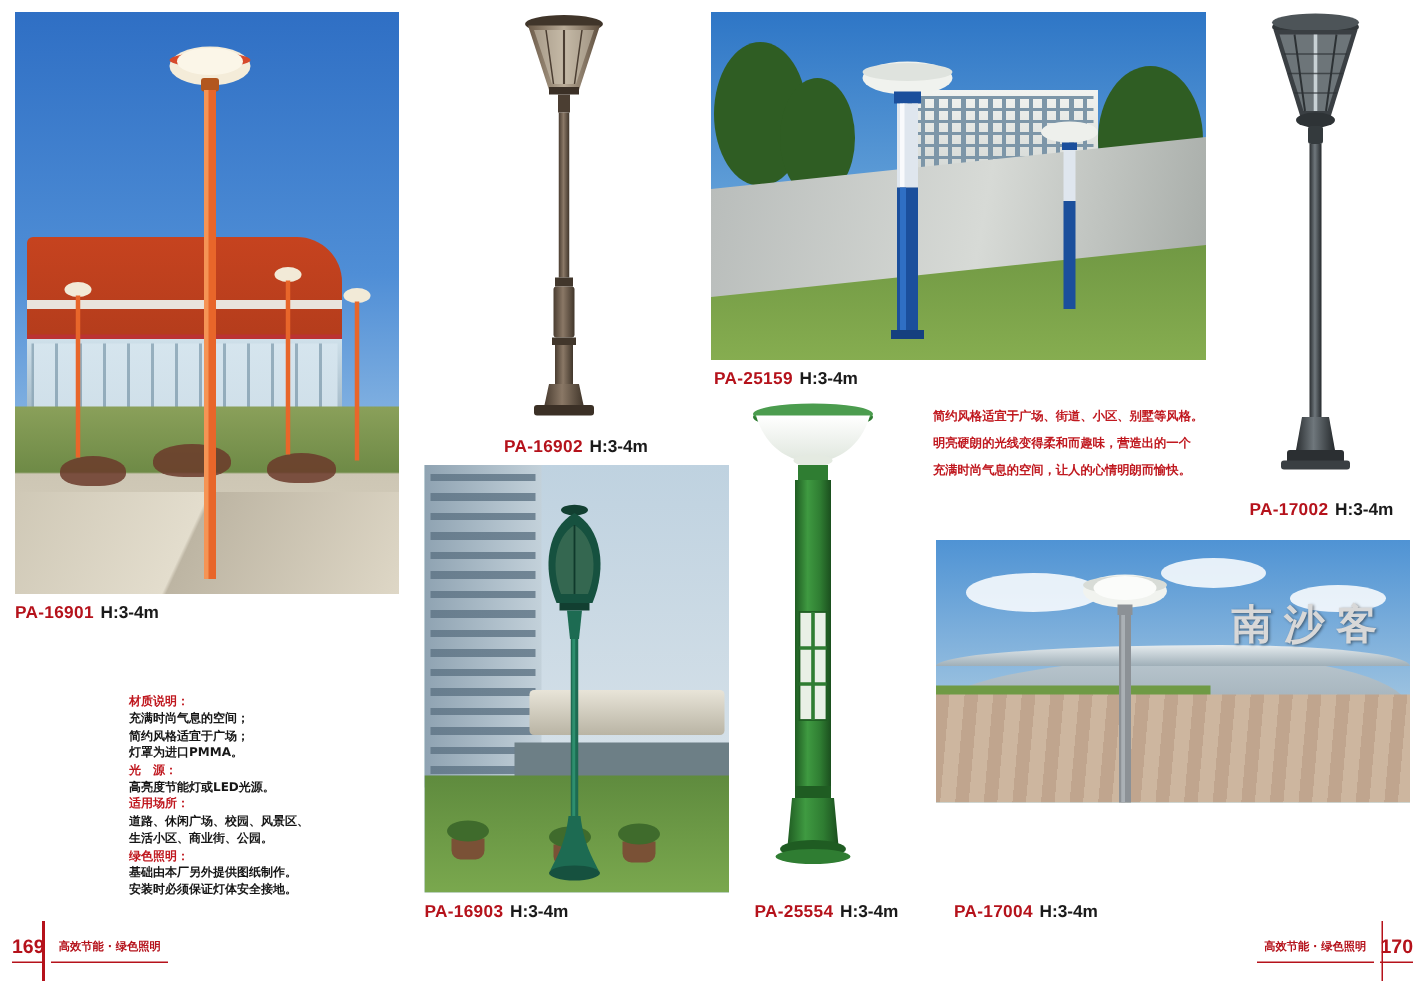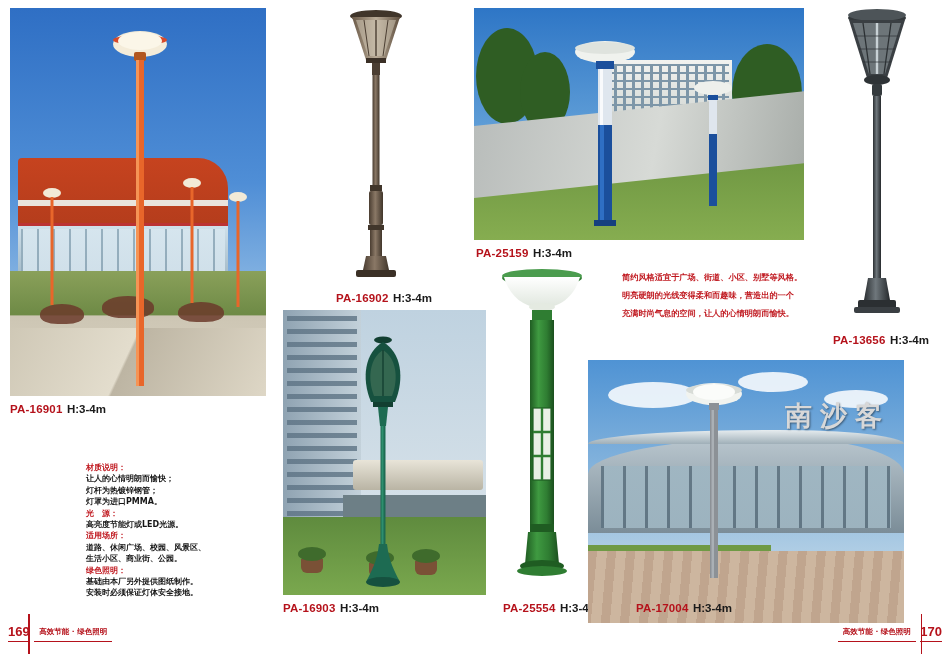--- a/index.html
+++ b/index.html
@@ -60,21 +60,21 @@
   .canopy{position:absolute;left:70px;top:150px;width:130px;height:30px;
     background:linear-gradient(#e8e4d8,#b9b4a4);border-radius:3px;}
   .water{position:absolute;left:60px;top:185px;width:143px;height:40px;background:#6d7f86;}
   .lawn-16903{position:absolute;left:0;bottom:0;width:100%;height:78px;
     background:linear-gradient(#5f8b3e,#7aa84e);}
   .pot{position:absolute;width:22px;height:14px;background:#7a5136;border-radius:0 0 6px 6px;}
   .pot:before{content:"";position:absolute;left:-3px;top:-12px;width:28px;height:14px;
     background:#3f6b2c;border-radius:50%;}
 
   
-  #ph-17004{left:588px;top:360px;width:316px;height:263px;}
+  #ph-17004{left:624px;top:360px;width:316px;height:175px;}
   #ph-17004 .sky{background:linear-gradient(#4f93d4 0%,#9cc2e0 60%,#d8e5ee 100%);}
   .cloud{position:absolute;background:#fff;border-radius:50%;opacity:.85;}
   .terminal{position:absolute;left:0;top:78px;width:100%;height:95px;
     background:linear-gradient(#b9c6ce,#7b8d98);
     border-radius:60% 40% 0 0 / 36px 36px 0 0;}
   .terminal:before{content:"";position:absolute;left:4%;top:28px;width:92%;height:62px;
     background:repeating-linear-gradient(90deg,#5f7482 0 3px,#9fb6c2 3px 22px);opacity:.92;}
   .roofline{position:absolute;left:0;top:70px;width:100%;height:14px;
     background:linear-gradient(#e6ecef,#9fafb8);border-radius:60% 40% 0 0/14px 14px 0 0;}
   .hanzi-sign{position:absolute;right:14px;top:38px;color:#d8d8d8;font-size:27px;
@@ -227,21 +227,21 @@
     <path d="M31 19 L38 70 M59 19 L52 70" stroke="#2c3134" stroke-width="1.3"></path>
     <path d="M24 32 L66 32 M27 45 L63 45 M31 58 L59 58" stroke="#2c3134" stroke-width="1" opacity=".7"></path>
     <ellipse cx="45" cy="76" rx="13" ry="5" fill="#2e3336"></ellipse>
     <rect x="40" y="80" width="10" height="12" rx="2" fill="#343a3d"></rect>
     <rect x="41" y="92" width="8" height="182" fill="url(#g17002)"></rect>
     <path d="M36 274 L54 274 L58 296 L32 296 Z" fill="url(#g17002)"></path>
     <rect x="26" y="296" width="38" height="9" rx="2" fill="#2b2f32"></rect>
     <rect x="22" y="303" width="46" height="6" rx="2" fill="#3a3f43"></rect>
   </svg>
   <div class="label" style="left:833px;top:330px;">
-    <span class="code">PA-13656</span>
+    <span class="code">PA-17002</span>
     <span class="hgt">H:3-4m</span>
   </div>
 
   <div class="desc">
     <p>简约风格适宜于广场、街道、小区、别墅等风格。</p>
     <p>明亮硬朗的光线变得柔和而趣味，营造出的一个</p>
     <p>充满时尚气息的空间，让人的心情明朗而愉快。</p>
   </div>
 
   <div class="photo" id="ph-16903">
@@ -322,22 +322,22 @@
       <rect x="29.5" y="40" width="2.5" height="168" fill="#aab0b5"></rect>
     </svg>
   </div>
   <div class="label" style="left:624px;top:598px;margin-left:12px;">
     <span class="code">PA-17004</span>
     <span class="hgt">H:3-4m</span>
   </div>
 
   <div class="spec">
     <div class="hd">材质说明：</div>
-    <div class="ln">让人的心情明朗而愉快；</div>
-    <div class="ln">灯杆为热镀锌钢管；</div>
+    <div class="ln">充满时尚气息的空间；</div>
+    <div class="ln">简约风格适宜于广场；</div>
     <div class="ln">灯罩为进口PMMA。</div>
     <div class="hd">光　源：</div>
     <div class="ln">高亮度节能灯或LED光源。</div>
     <div class="hd">适用场所：</div>
     <div class="ln">道路、休闲广场、校园、风景区、</div>
     <div class="ln">生活小区、商业街、公园。</div>
     <div class="hd">绿色照明：</div>
     <div class="ln">基础由本厂另外提供图纸制作。</div>
     <div class="ln">安装时必须保证灯体安全接地。</div>
   </div>

